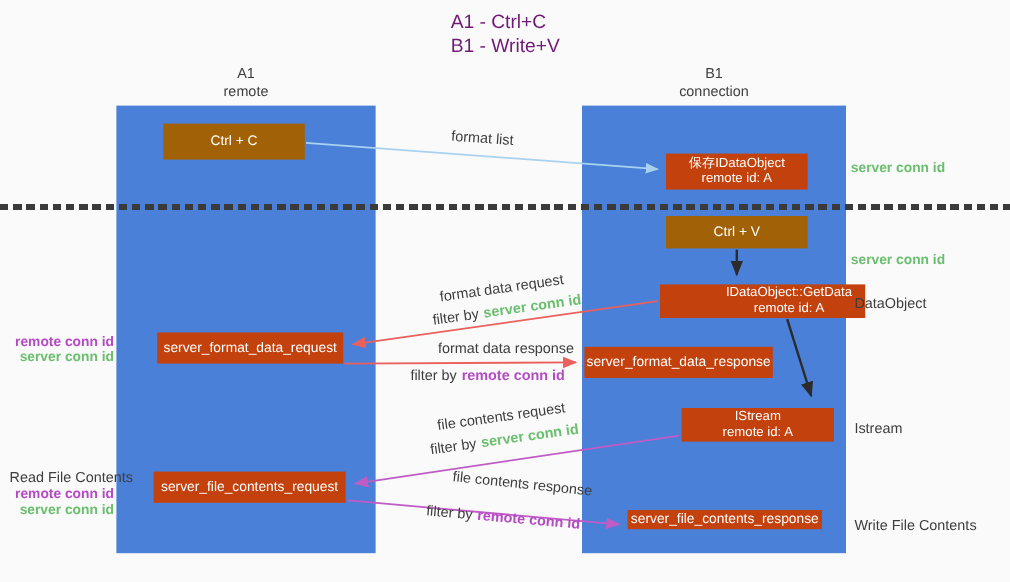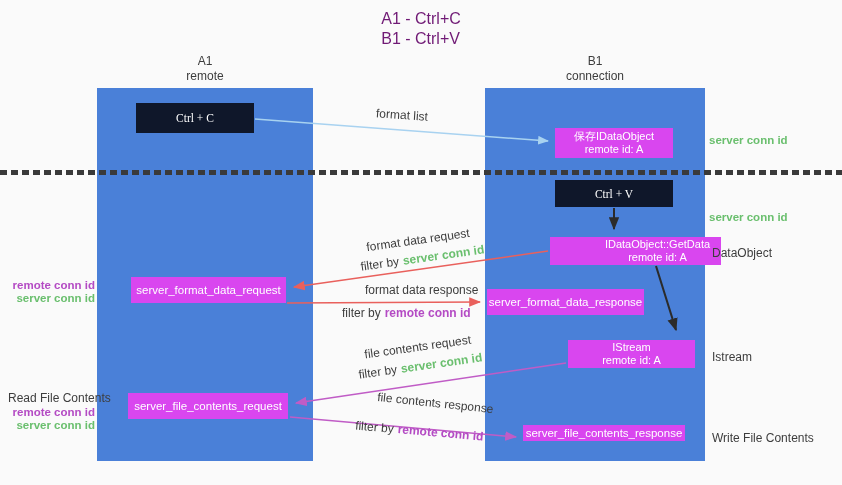--- a/index.html
+++ b/index.html
@@ -15,22 +15,22 @@
 
   .lifeline{position:absolute;top:88px;height:373px;background:#4a80d8;z-index:1;}
   .lifeline.a1{left:97px;width:216px;}
   .lifeline.b1{left:485px;width:220px;}
 
   .dotted-line{position:absolute;left:0;top:170px;width:842px;height:5px;z-index:2;
     background:repeating-linear-gradient(90deg,#3a3a3a 0px,#3a3a3a 7px,transparent 7px,transparent 11px);}
 
   .node{position:absolute;z-index:4;display:flex;flex-direction:column;align-items:center;justify-content:center;
     color:#ffffff;text-align:center;white-space:nowrap;}
-  .node.green{background:#0f172a;font-size:12px;font-family:Liberation Serif, serif;}
-  .node.orange{background:#d946ef;}
+  .node.green{background:#a16207;font-size:12px;}
+  .node.orange{background:#c2410c;}
   .node .l1,.node .l2{line-height:13px;font-size:11px;}
   .node.single{font-size:11.5px;}
 
   .n-ctrl-c{left:136px;top:103px;width:118px;height:30px;}
   .n-save{left:555px;top:128px;width:118px;height:30px;}
   .n-ctrl-v{left:555px;top:180px;width:118px;height:27px;}
   .n-getdata{left:550px;top:237px;width:127px;height:28px;padding-left:44px;}
   .n-fmt-req{left:131px;top:277px;width:155px;height:26px;}
   .n-fmt-res{left:487px;top:289px;width:157px;height:26px;}
   .n-istream{left:568px;top:340px;width:127px;height:28px;}
@@ -70,21 +70,21 @@
   .pair-2{left:5px;top:406px;}
 </style>
 </head>
 <body>
 
 <div id="stage">
 
   <div class="title">
     <div class="title-inner">
       <div>A1 - Ctrl+C</div>
-      <div>B1 - Ctrl+V</div>
+      <div>B1 - Write+V</div>
     </div>
   </div>
 
   <div class="col-header a1">
     <div>A1</div>
     <div>remote</div>
   </div>
   <div class="col-header b1">
     <div>B1</div>
     <div>connection</div>

